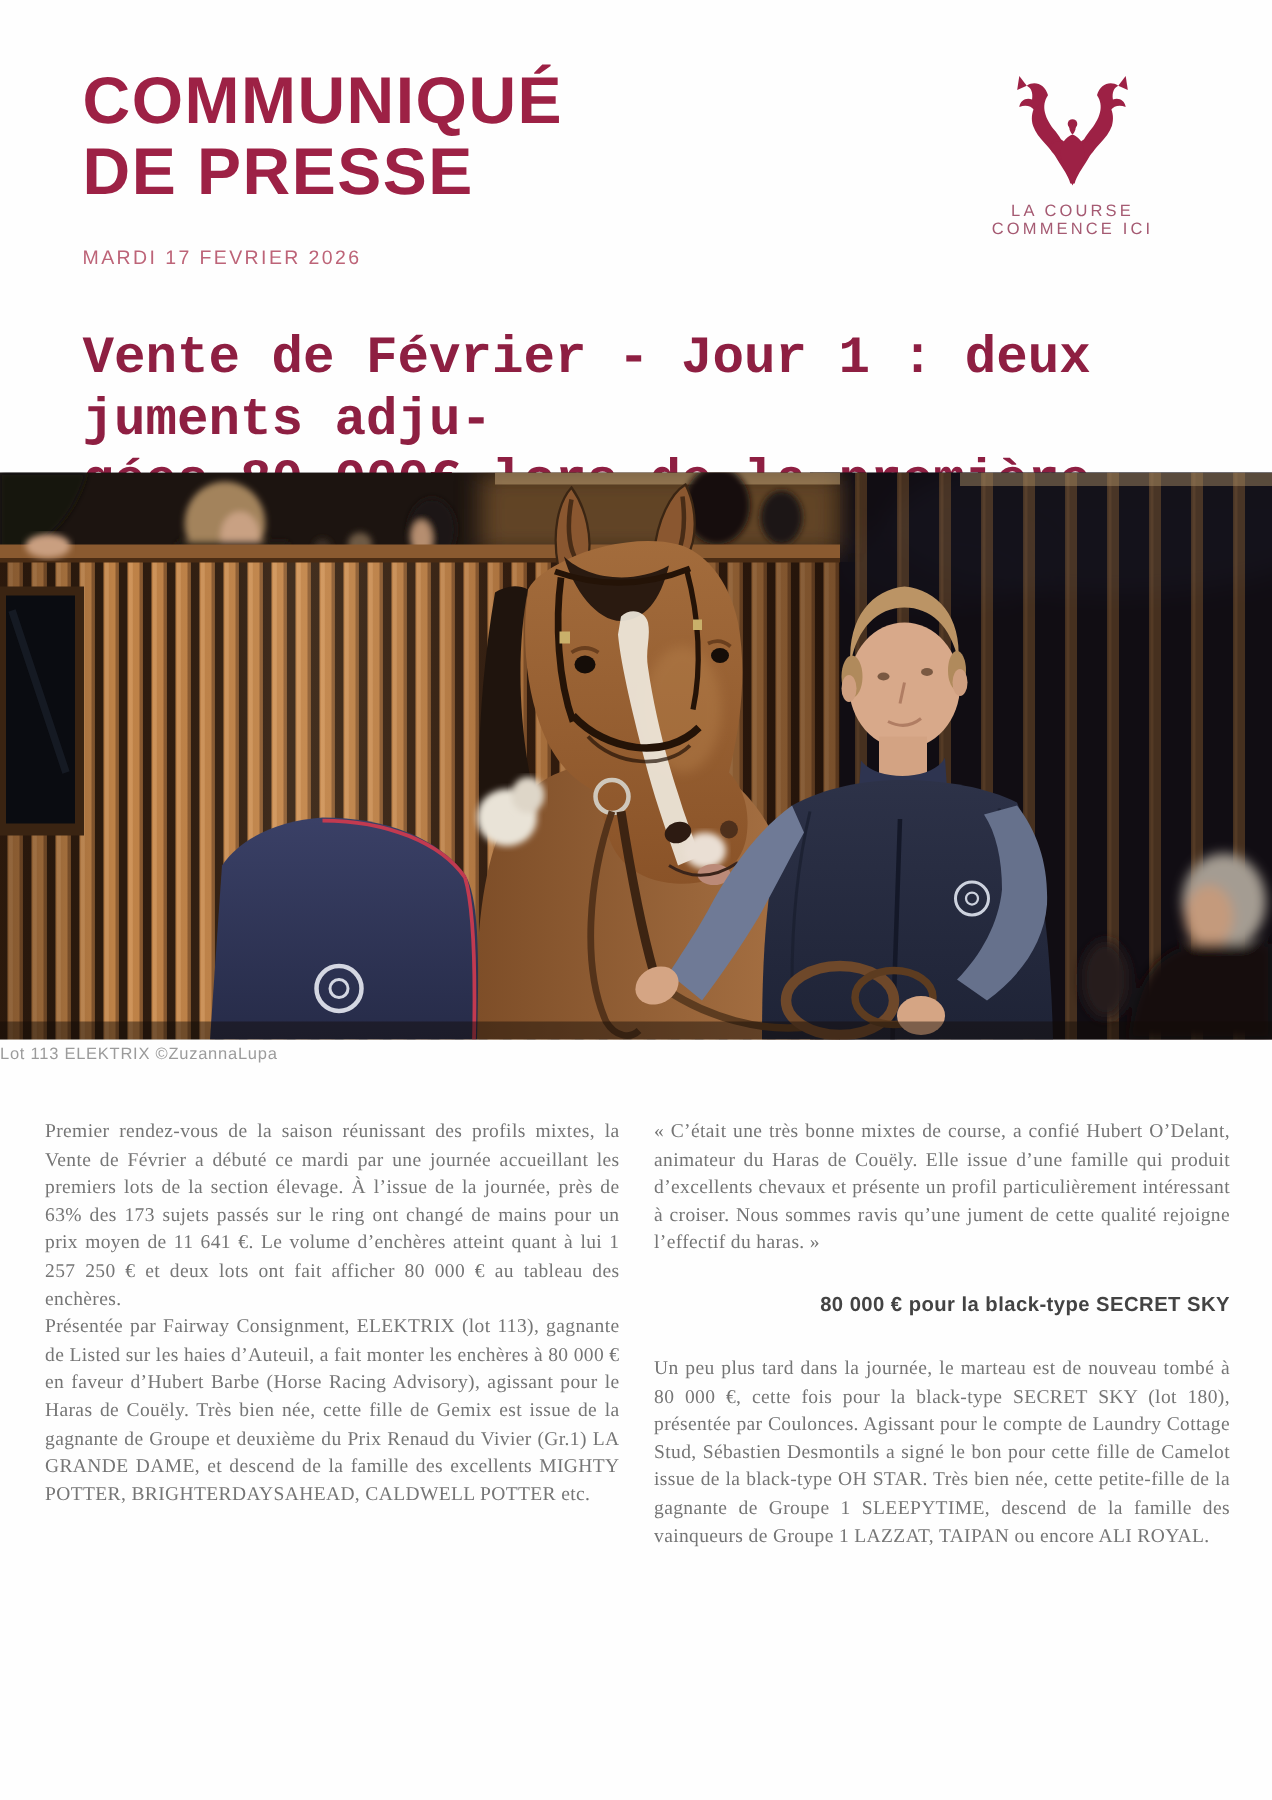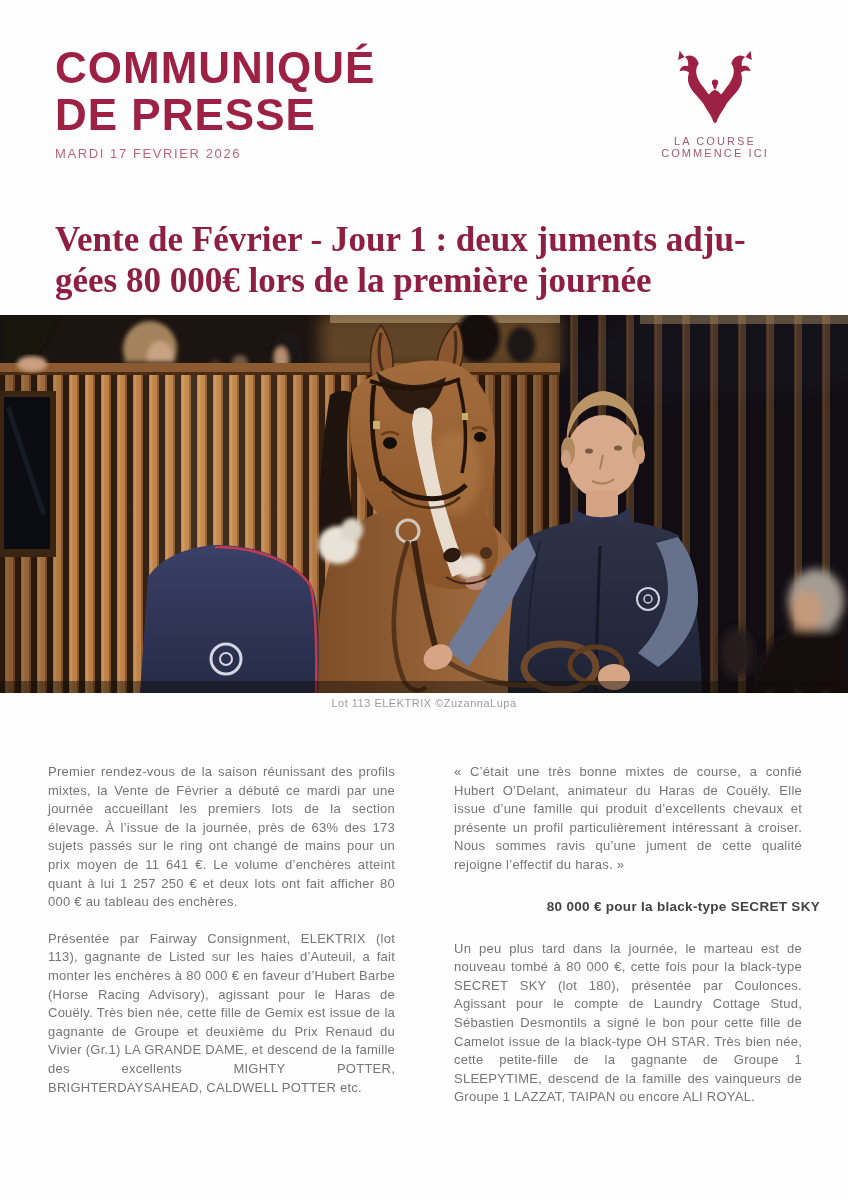--- a/index.html
+++ b/index.html
@@ -17,48 +17,48 @@
     background:#fefefe;overflow:hidden;
     font-family:"Liberation Sans","DejaVu Sans",sans-serif;
   }
   
   .masthead{position:absolute;left:55px;top:44px;}
   .masthead .big{
     font-size:44px;line-height:47px;font-weight:700;letter-spacing:1px;
     color:var(--brand);
   }
   .masthead .date{
-    margin-top:8px;font-size:13px;letter-spacing:1.6px;color:var(--date-col);
+    margin-top:26px;font-size:13px;letter-spacing:1.6px;color:var(--date-col);
   }
   .logo-block{position:absolute;left:635px;top:50px;width:160px;text-align:center;}
   .logo-emblem{width:86px;height:78px;margin:0 auto;display:block;}
   .logo-word{
     font-family:"Liberation Serif","DejaVu Serif",serif;
     font-size:26px;letter-spacing:6px;color:#8d2b4d;margin-top:6px;
   }
   .logo-tag{font-size:11px;letter-spacing:2.1px;color:#a55a72;margin-top:7px;}
   
   .headline{
     position:absolute;left:55px;top:219px;width:760px;
-    font-family:Liberation Serif, serif;
+    font-family:Liberation Mono, monospace;
     font-size:35px;line-height:41px;font-weight:600;color:var(--headline-col);
   }
   
   .photo{position:absolute;left:0;top:315px;width:848px;height:378px;}
   .photo svg{display:block;width:848px;height:378px;}
   .caption{
-    position:absolute;left:0;top:697px;width:848px;text-align:center;
+    position:absolute;left:0;top:697px;width:848px;
     font-size:11px;letter-spacing:.5px;color:var(--caption-col);
   }
   
   .col{position:absolute;top:745px;font-size:13px;line-height:18.6px;
        color:var(--body-col);letter-spacing:.25px;text-align:justify;}
   .col-left{left:30px;width:383px;}
   .col-right{left:436px;width:384px;}
-  .col p{margin:18px;}
+  .col p{margin:0;font-family:Liberation Serif, serif;}
   .col h3{
     margin:23px 0 24px;font-size:13.5px;font-weight:700;line-height:18px;
     color:var(--subhead-col);letter-spacing:.3px;text-align:right;
   }
 </style>
 </head>
 <body>
 
 <div class="page">
 

